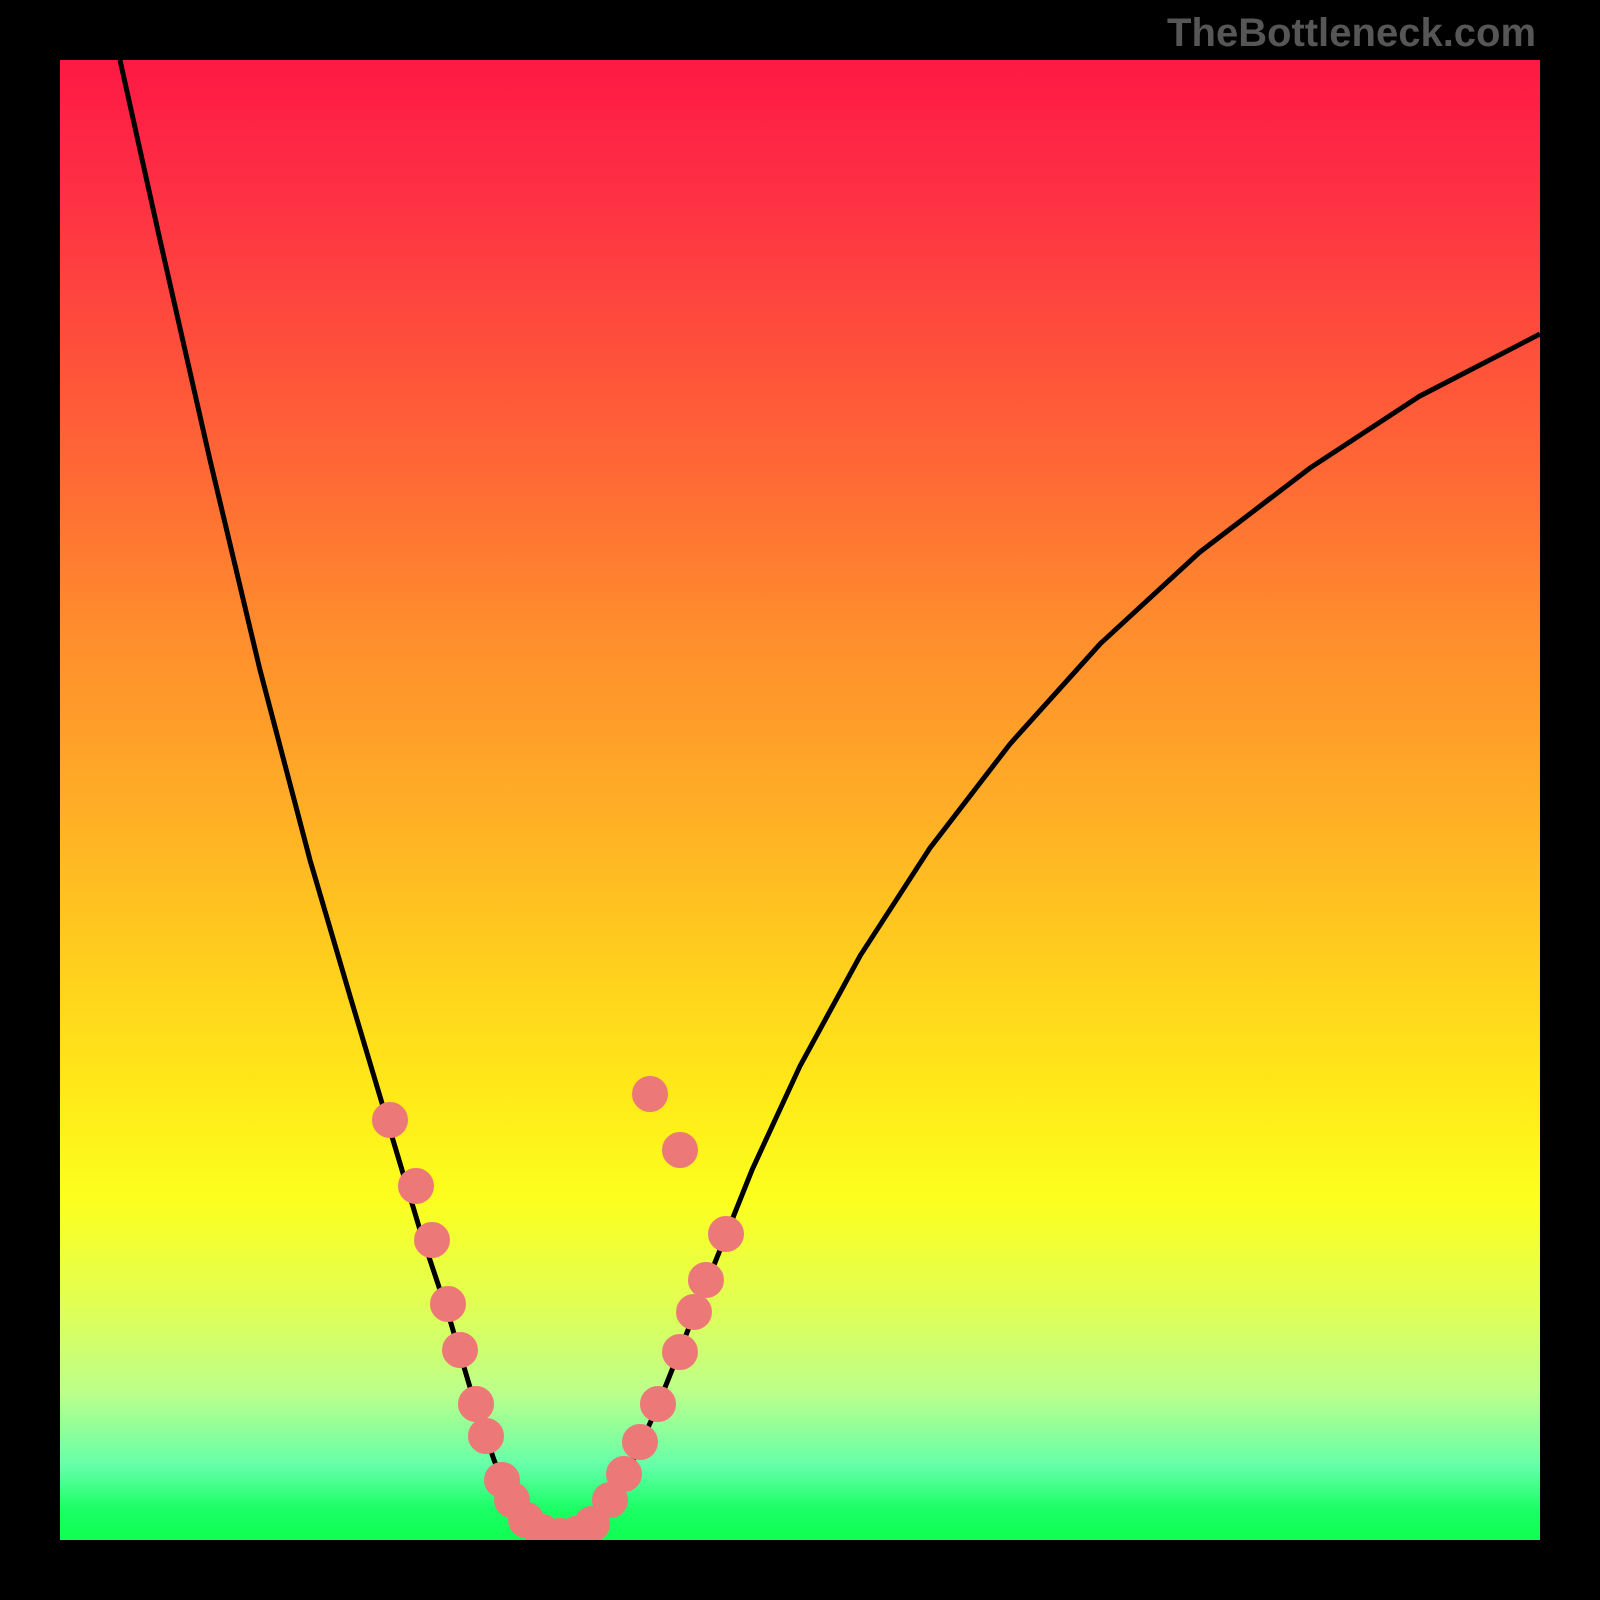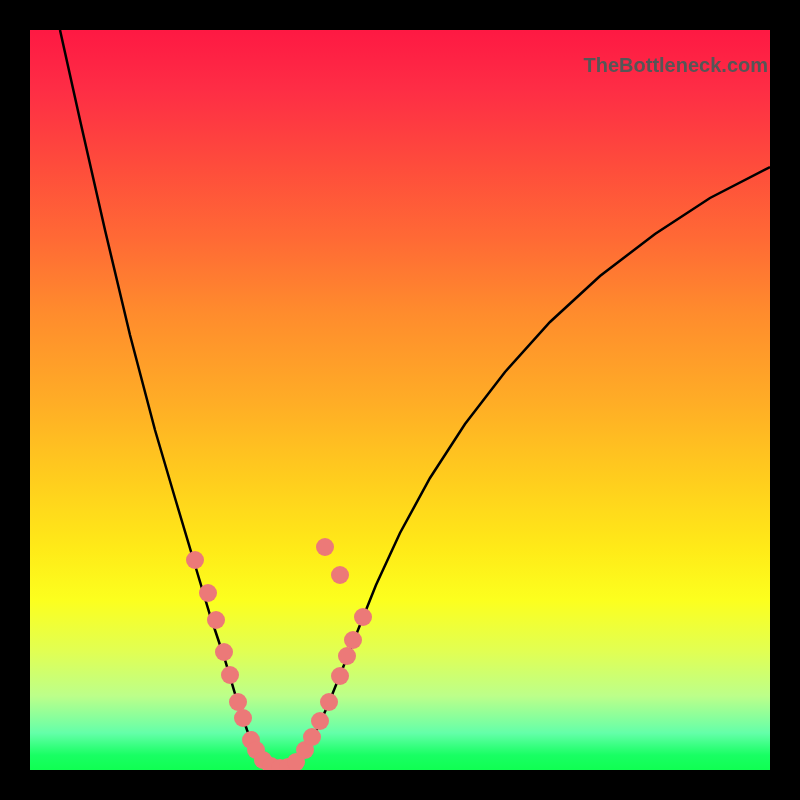--- a/index.html
+++ b/index.html
@@ -77,21 +77,20 @@
     }
     .watermark {
       position: absolute;
       top: 6px;
       right: 32px;
       font-family: Arial, sans-serif;
       font-size: 20px;
       font-weight: bold;
       color: #565656;
       z-index: 10;
-      margin-top: 48px;
     }
     .curve-svg {
       position: absolute;
       top: 30px;
       left: 30px;
       width: 740px;
       height: 740px;
       z-index: 5;
     }
     .data-point {

